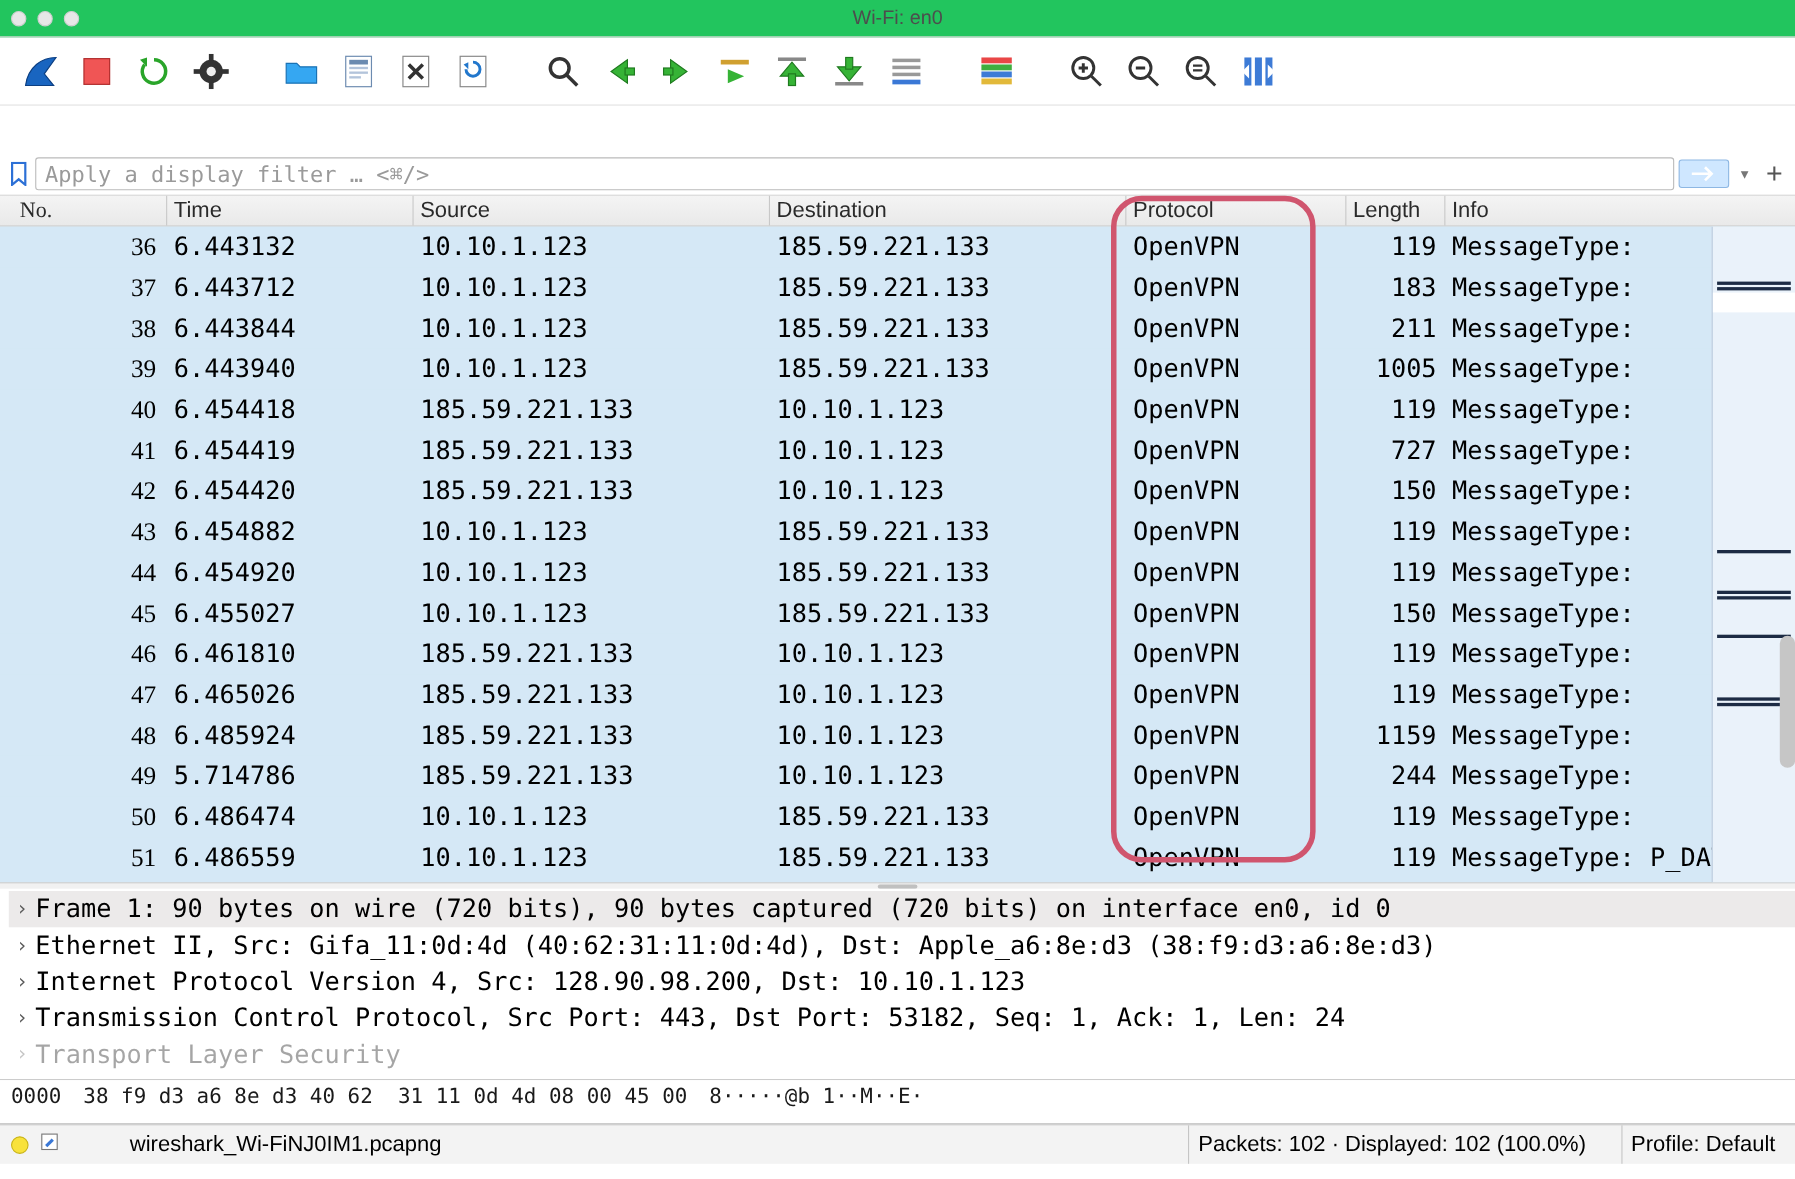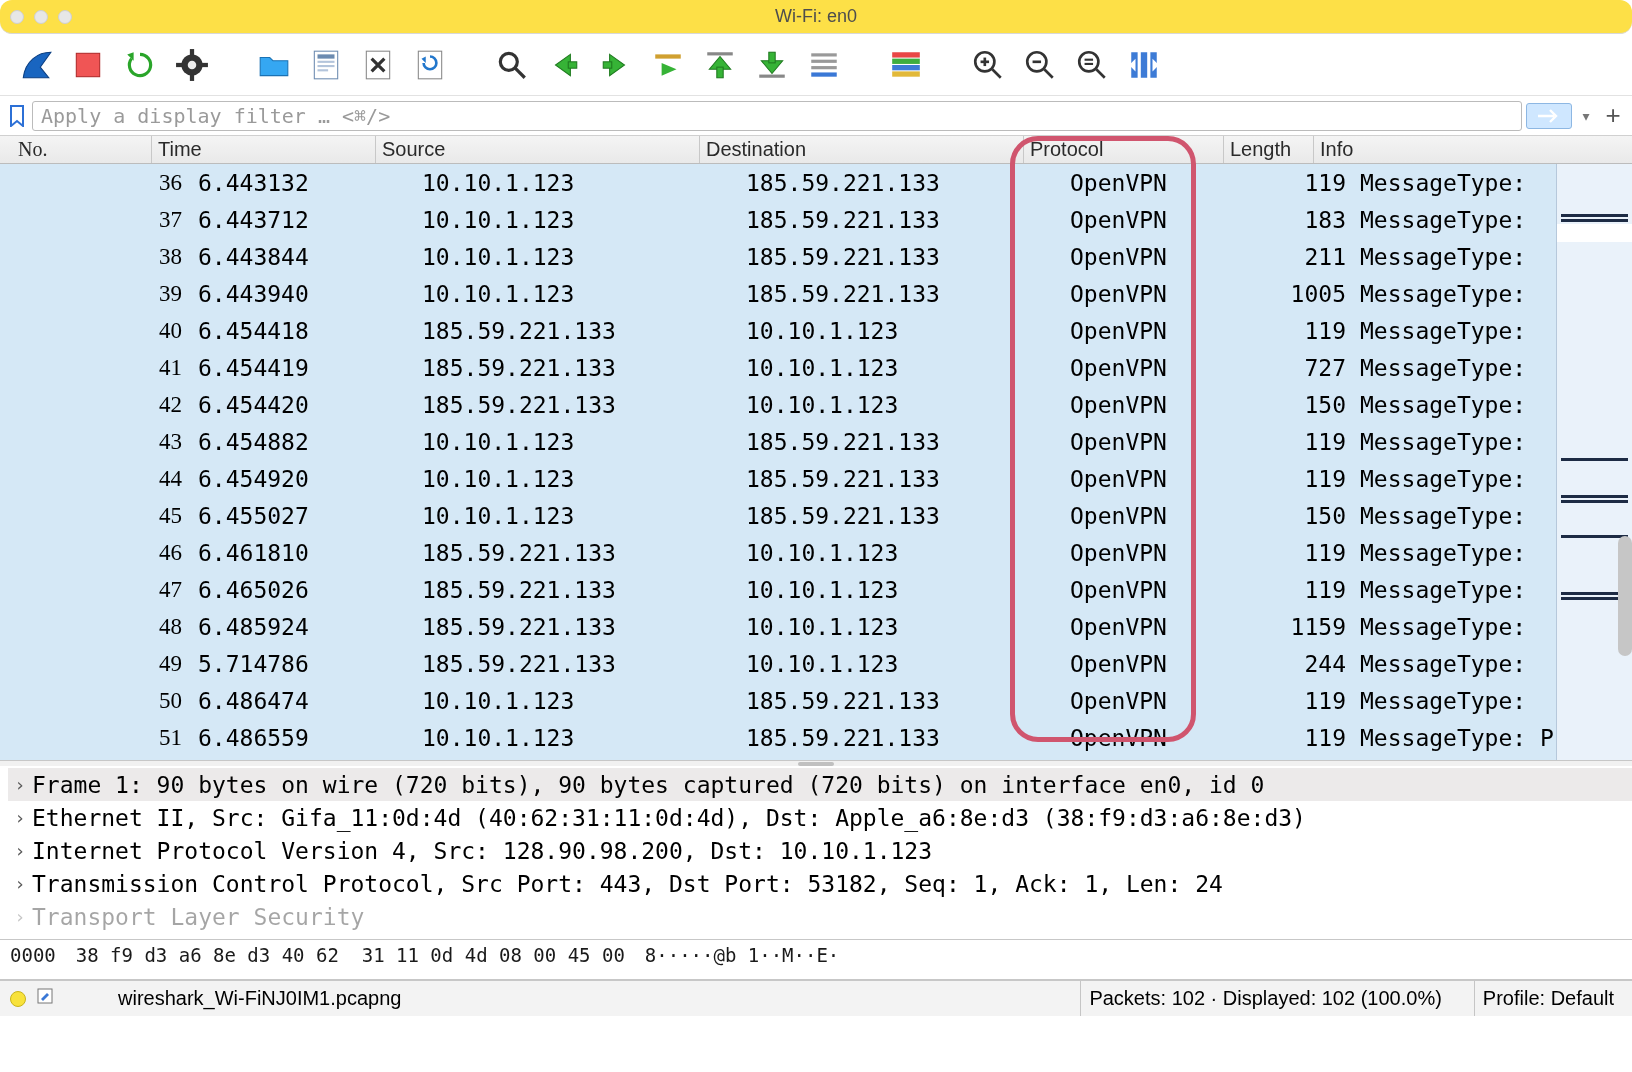--- a/index.html
+++ b/index.html
@@ -11,27 +11,26 @@
     width: 1632px;
     height: 1072px;
     overflow: hidden;
     display: flex;
     flex-direction: column;
   }
 
   
   .titlebar {
     height: 34px;
-    background: #fde047;
+    background: #22c55e;
     border-bottom: 1px solid #d8d8d8;
     display: flex;
     align-items: center;
     padding: 0 10px;
     position: relative;
-    border-radius: 12px;
   }
   .traffic { display: flex; gap: 10px; }
   .traffic span {
     width: 14px; height: 14px; border-radius: 50%;
     background: #e7e7e7; border: 0.5px solid #cfcfcf;
   }
   .title {
     position: absolute; left: 0; right: 0; text-align: center;
     font-weight: 400; font-size: 18px; color: #4d4d4d;
   }
@@ -57,20 +56,21 @@
 
   
   .filterbar {
     height: 40px;
     display: flex;
     align-items: center;
     padding: 0 6px;
     border-bottom: 1px solid #d0d0d0;
     gap: 4px;
     background: #fff;
+    margin-top: 42px;
   }
   .bm-icon {
     width: 22px; height: 28px;
     display: flex; align-items: center; justify-content: center;
     color: #2c70d6;
   }
   .filter-input {
     flex: 1;
     height: 30px;
     border: 1px solid #bbb;
@@ -133,21 +133,20 @@
     font-family: ui-monospace, Menlo, Consolas, monospace;
     font-size: 23px;
     background: #d5e8f6;
   }
   .row {
     display: flex;
     height: 37px;
     align-items: center;
     background: #d5e8f6;
     white-space: nowrap;
-    margin-left: 40px;
   }
   .row .cell { overflow: hidden; }
   .row .col-no { text-align: right; padding-right: 10px; justify-content: flex-end; display:flex;}
   .row .col-len { text-align: left; padding-right: 8px; justify-content: flex-end; display:flex;}
   .cell { padding: 0 6px; }
 
   .proto-highlight {
     position: absolute;
     border: 5px solid #d0556e;
     border-radius: 28px;

